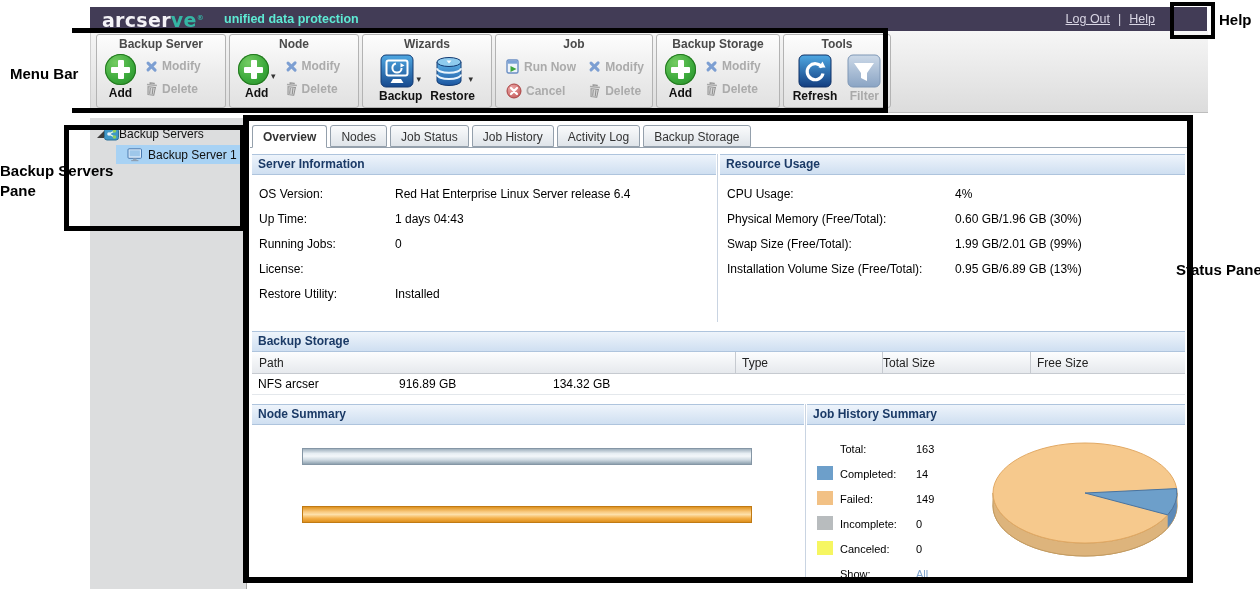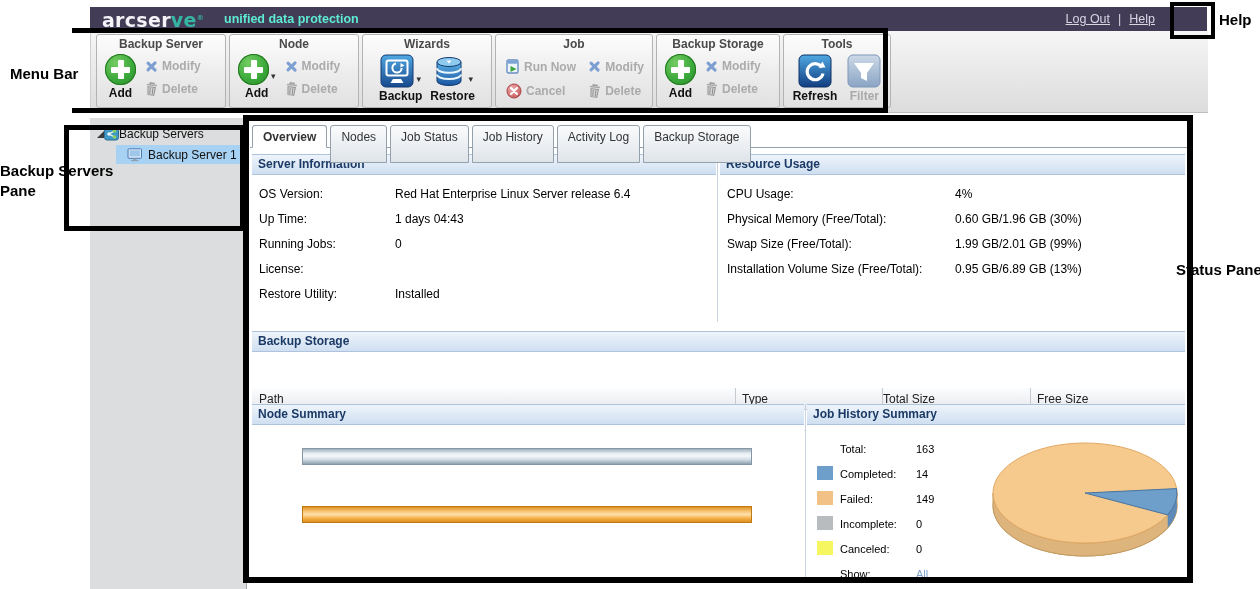--- a/index.html
+++ b/index.html
@@ -55,40 +55,40 @@
              border-right:1px solid #a6a6a6;box-sizing:border-box;}
   .tree-root{display:flex;align-items:center;gap:0;padding:9px 0 0 7px;font-size:12px;color:#101010;cursor:pointer;}
   .tri-exp{width:0;height:0;border-bottom:7px solid #3c3c3c;border-left:7px solid transparent;flex:none;}
   .tree-child{margin-left:26px;margin-top:4px;height:19px;display:flex;align-items:center;gap:5px;
               background:#a8d2f4;padding-left:11px;font-size:12px;color:#101010;cursor:pointer;}
 
   
   .tabline{position:absolute;left:250px;top:147px;width:942px;height:1px;background:#94a0ac;}
   .tabs{position:absolute;left:252px;top:125px;display:flex;gap:3px;z-index:2;}
   .tab{border:1px solid #94a0ac;border-radius:3px 3px 0 0;background:linear-gradient(#fafbfc,#dfe4e9);
-       padding:4px 10px 3px;font-size:12px;color:#333;cursor:pointer;height:38px;box-sizing:border-box;white-space:nowrap;}
+       padding:4px 10px 3px;font-size:12px;color:#333;cursor:pointer;height:22px;box-sizing:border-box;white-space:nowrap;}
   .tab.active{background:#fff;font-weight:bold;border-bottom-color:#fff;height:23px;}
 
   
   .panel-header{height:19px;background:linear-gradient(#eef4fb,#cede f1);background:linear-gradient(#eef4fb,#cfdff1);
         border-top:1px solid #aec4dd;border-bottom:1px solid #aec4dd;font-size:12px;font-weight:bold;
         color:#1b3a66;line-height:19px;padding-left:6px;box-sizing:content-box;}
   .panel{position:absolute;background:#fff;}
   .p-serverinfo{left:252px;top:154px;width:464px;}
   .p-resource{left:720px;top:154px;width:465px;}
   .vdiv1{position:absolute;left:717px;top:154px;width:1px;height:168px;background:#c9d4e2;}
   .vdiv2{position:absolute;left:805px;top:404px;width:1px;height:178px;background:#c9d4e2;}
   .info-rows{padding-top:6px;}
   .info-row{display:flex;height:25px;align-items:center;padding-left:7px;font-size:12px;}
   .p-serverinfo .info-label{width:136px;flex:none;}
   .p-resource .info-label{width:228px;flex:none;}
 
   .p-bstorage{left:252px;top:331px;width:933px;}
   .bs-head{display:flex;height:21px;align-items:center;background:linear-gradient(#fcfdfe,#e6e9ed);
-           border-bottom:1px solid #c6cad0;font-size:12px;color:#222;margin-top:36px;}
+           border-bottom:1px solid #c6cad0;font-size:12px;color:#222;}
   .bs-row{display:flex;height:20px;align-items:center;font-size:12px;border-bottom:1px solid #e4e8ec;cursor:pointer;}
   .c-path{flex:1;padding-left:7px;}
   .c-type{width:147px;flex:none;padding-left:6px;box-sizing:border-box;}
   .c-total{width:148px;flex:none;box-sizing:border-box;}
   .c-free{width:155px;flex:none;padding-left:6px;box-sizing:border-box;}
   .bs-head .c-type,.bs-head .c-total,.bs-head .c-free{border-left:1px solid #c6cad0;height:100%;display:flex;align-items:center;}
 
   .p-nodesum{left:252px;top:404px;width:552px;height:178px;}
   .ns-chart{position:absolute;left:50px;right:54px;top:44px;height:93px;}
   .ns-slot{position:absolute;left:0;right:0;height:17px;}

